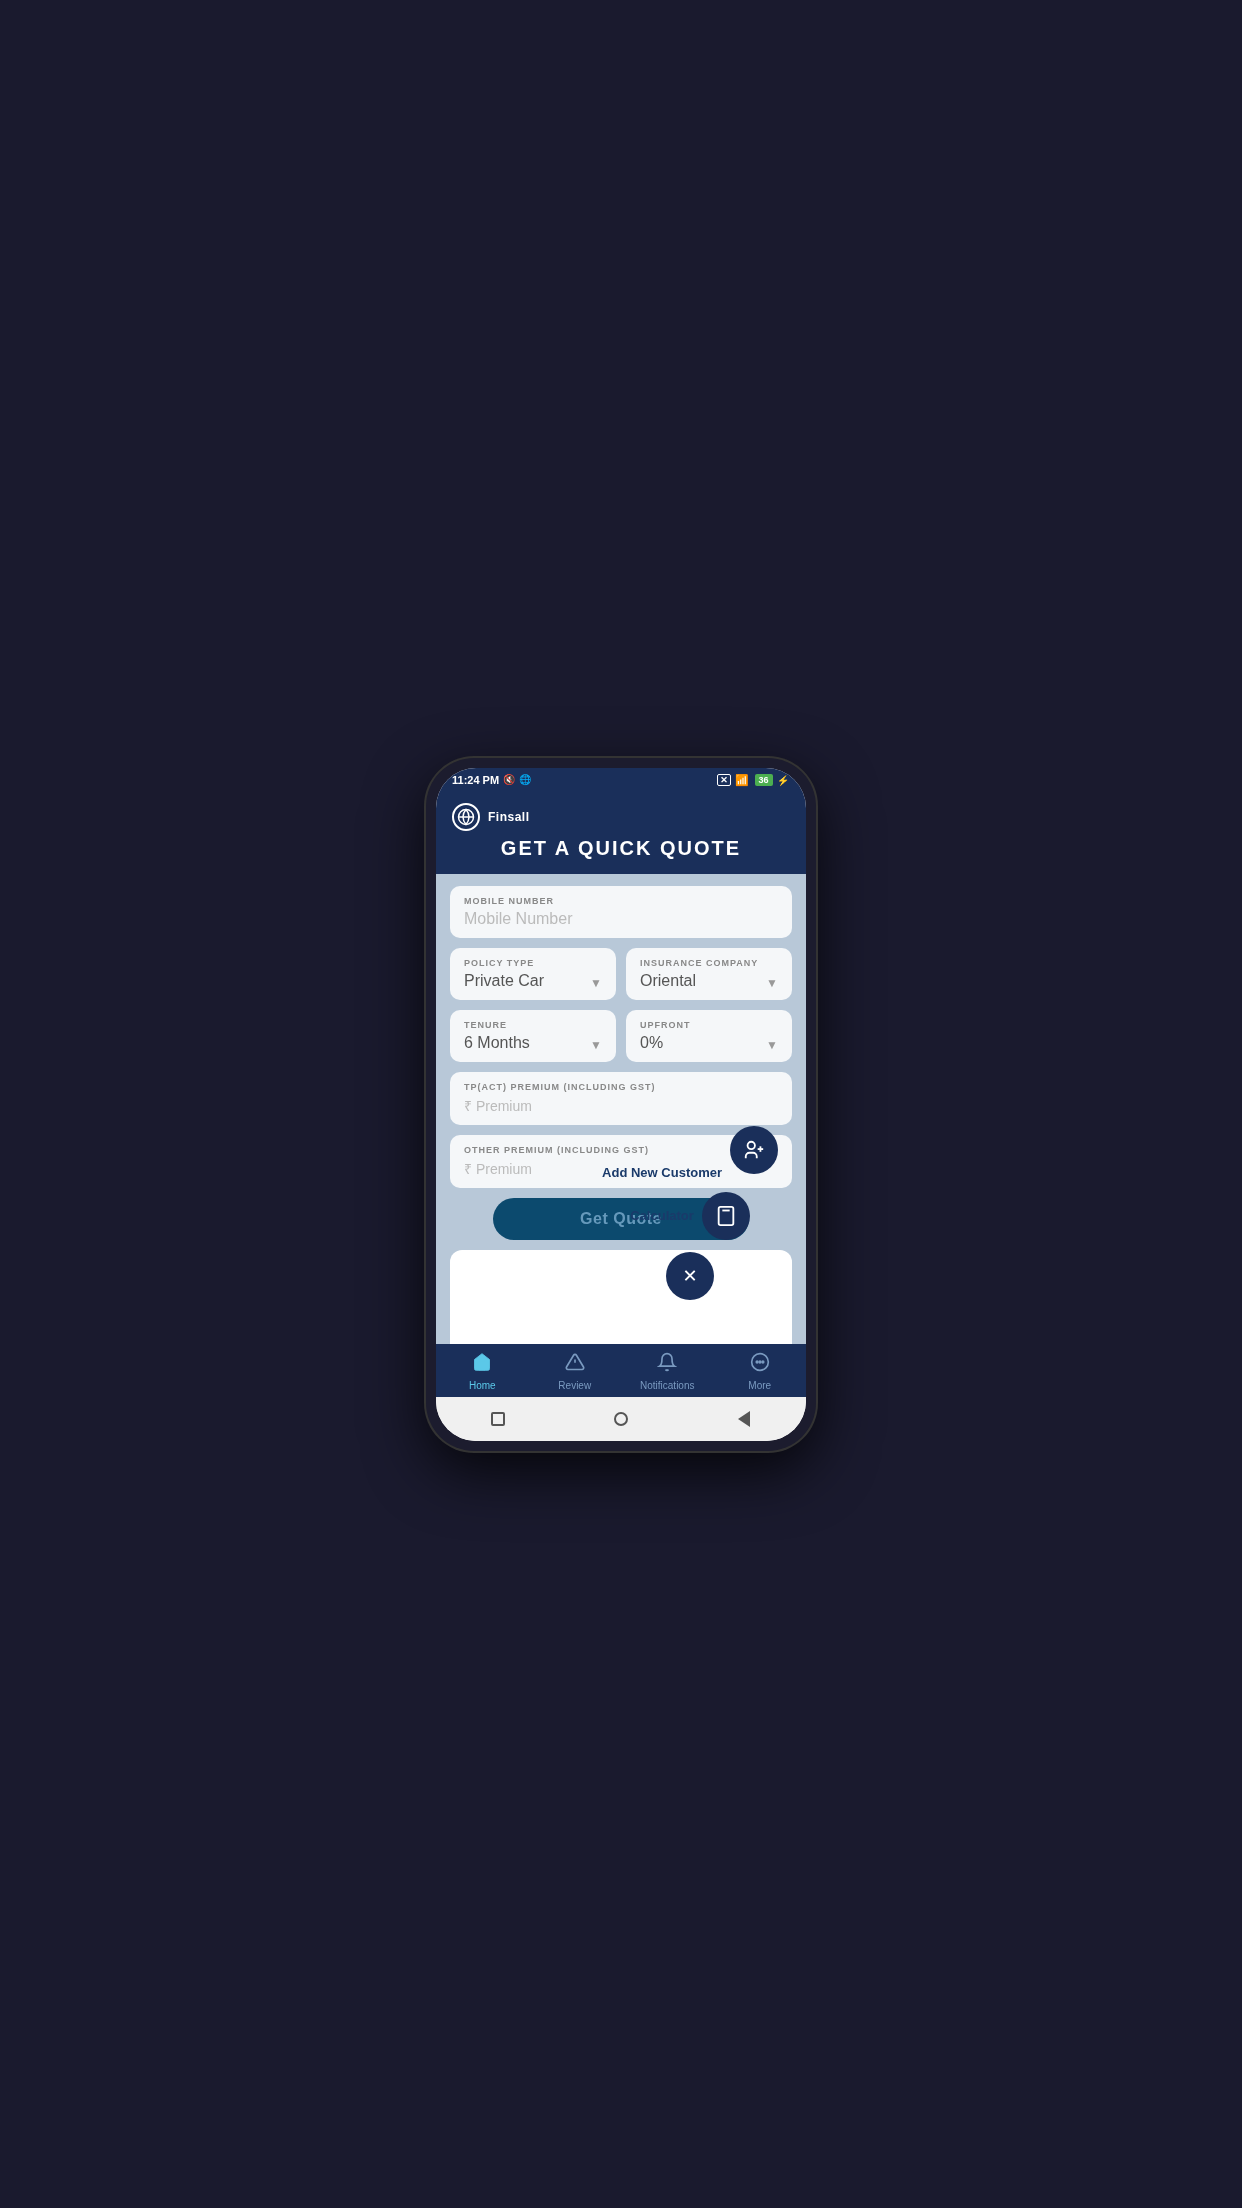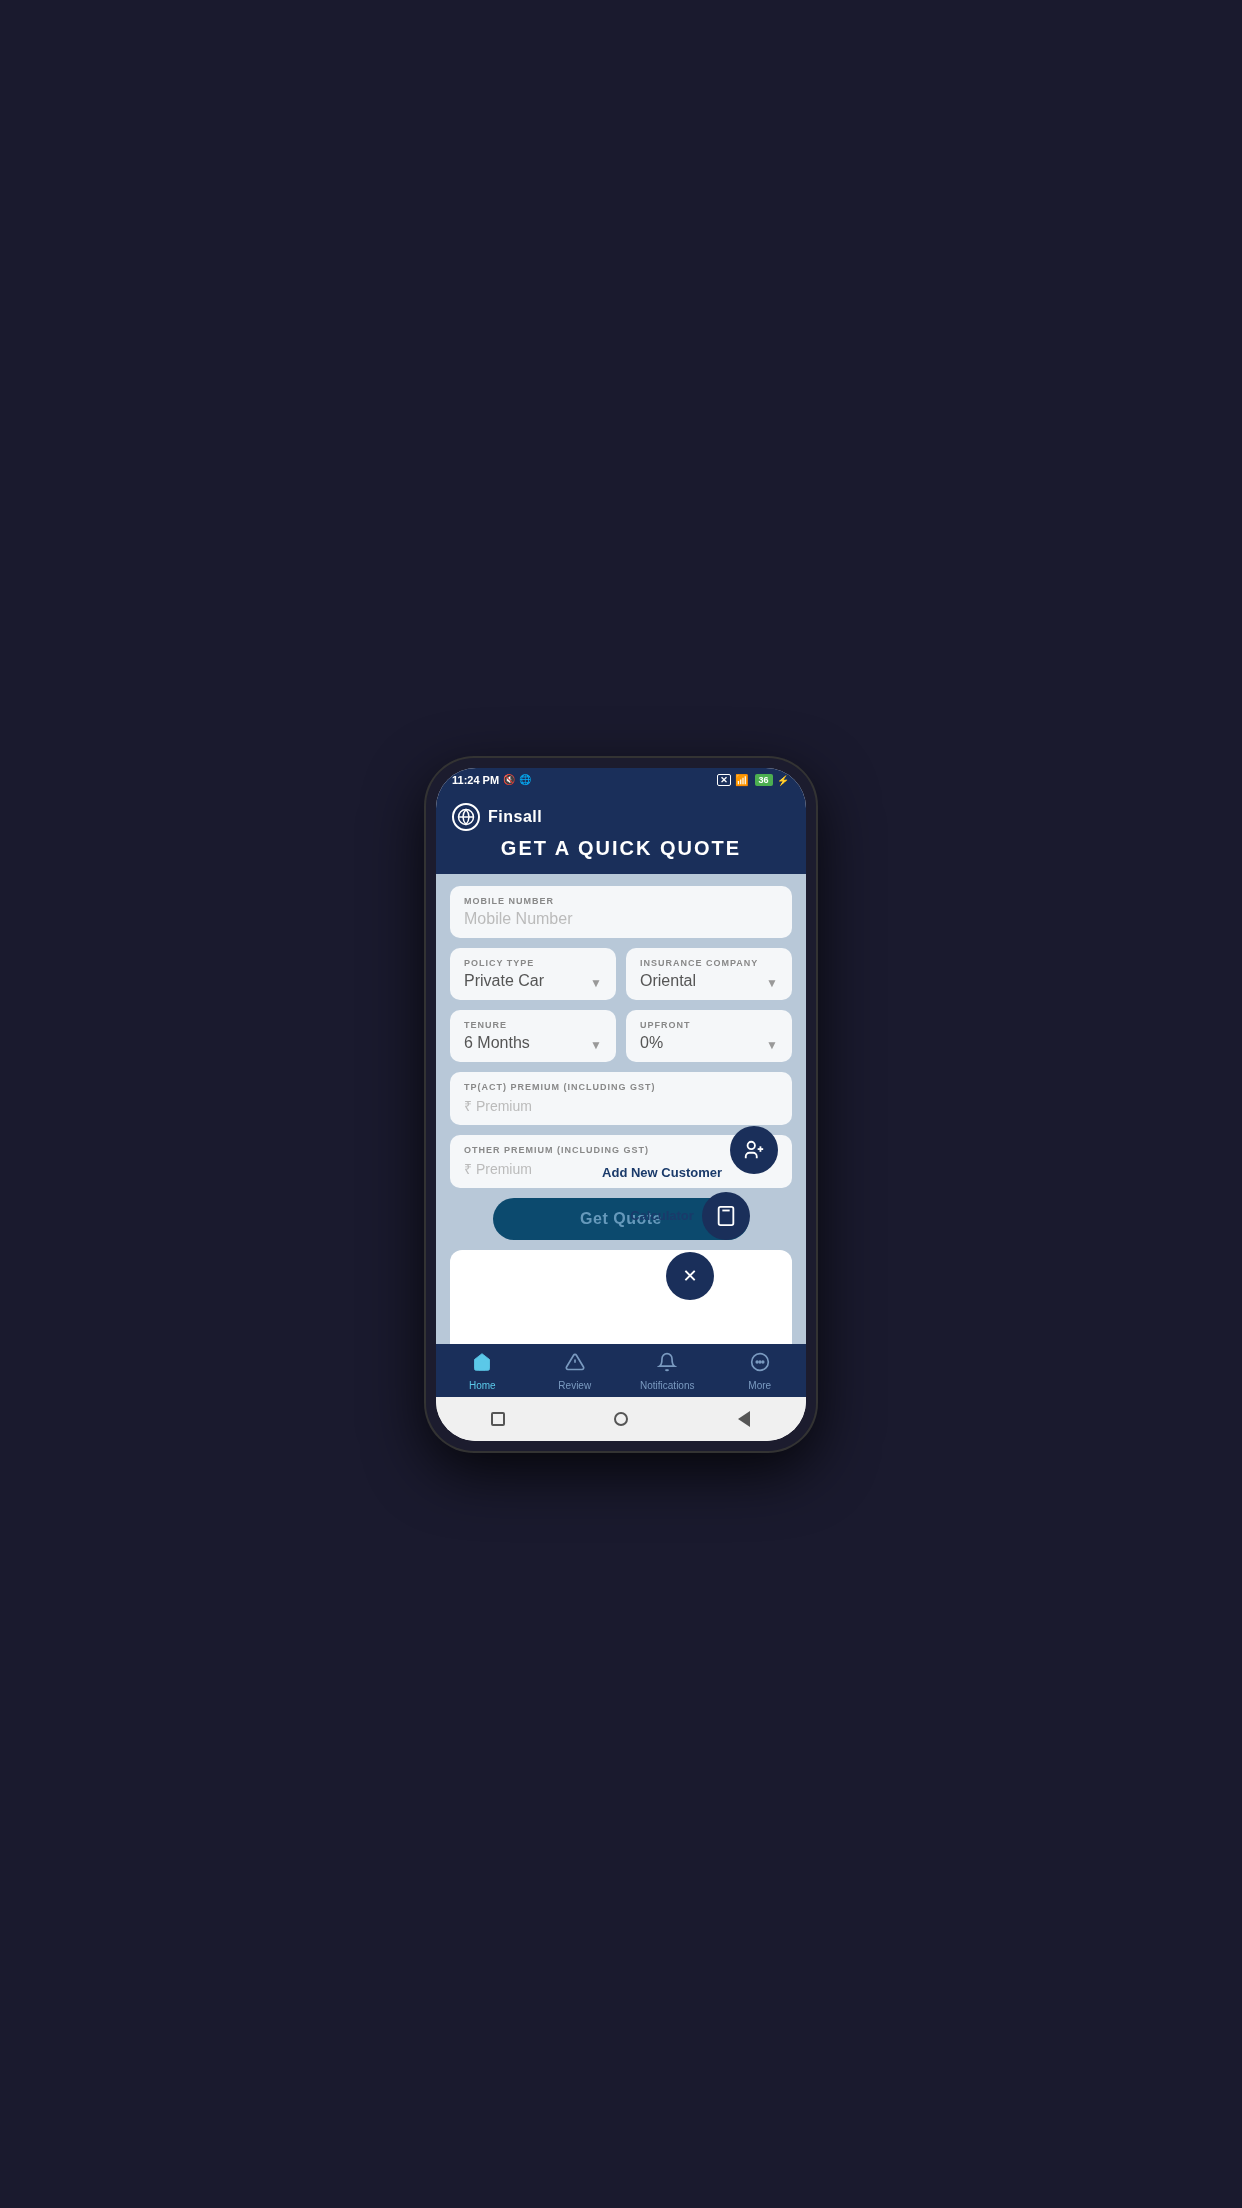--- a/index.html
+++ b/index.html
@@ -71,21 +71,21 @@
       border: 2px solid #fff;
       border-radius: 50%;
       display: flex;
       align-items: center;
       justify-content: center;
       color: #fff;
       font-size: 16px;
     }
     .logo-text {
       color: #fff;
-      font-size: 16px;
+      font-size: 12px;
       font-weight: 700;
       letter-spacing: 0.5px;
     }
     .page-title {
       color: #fff;
       font-size: 20px;
       font-weight: 700;
       text-align: center;
       letter-spacing: 2px;
       text-transform: uppercase;

